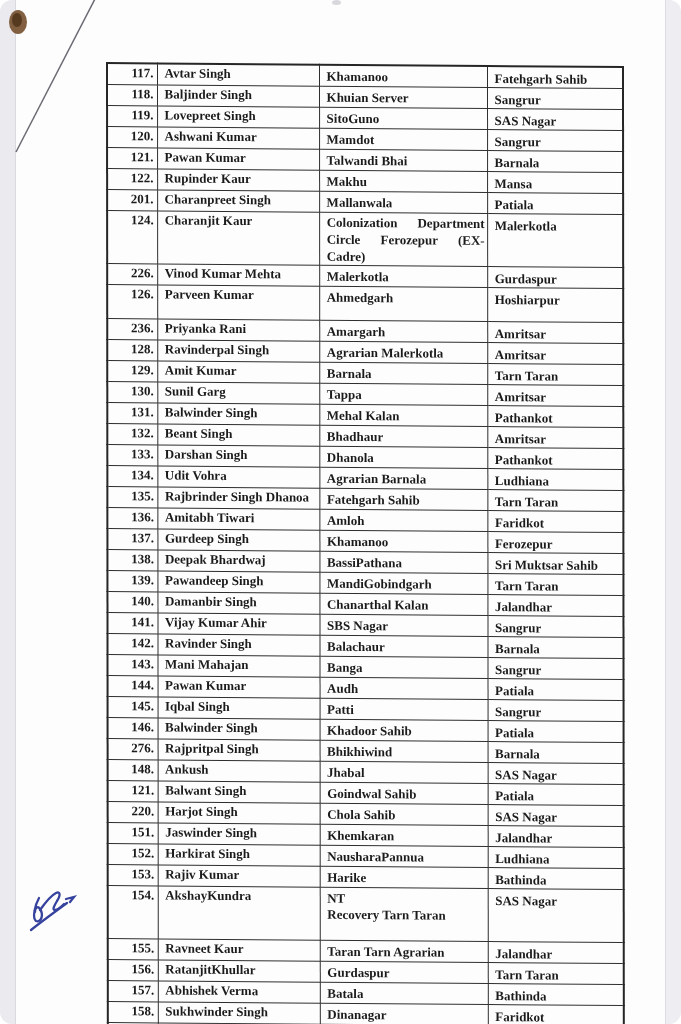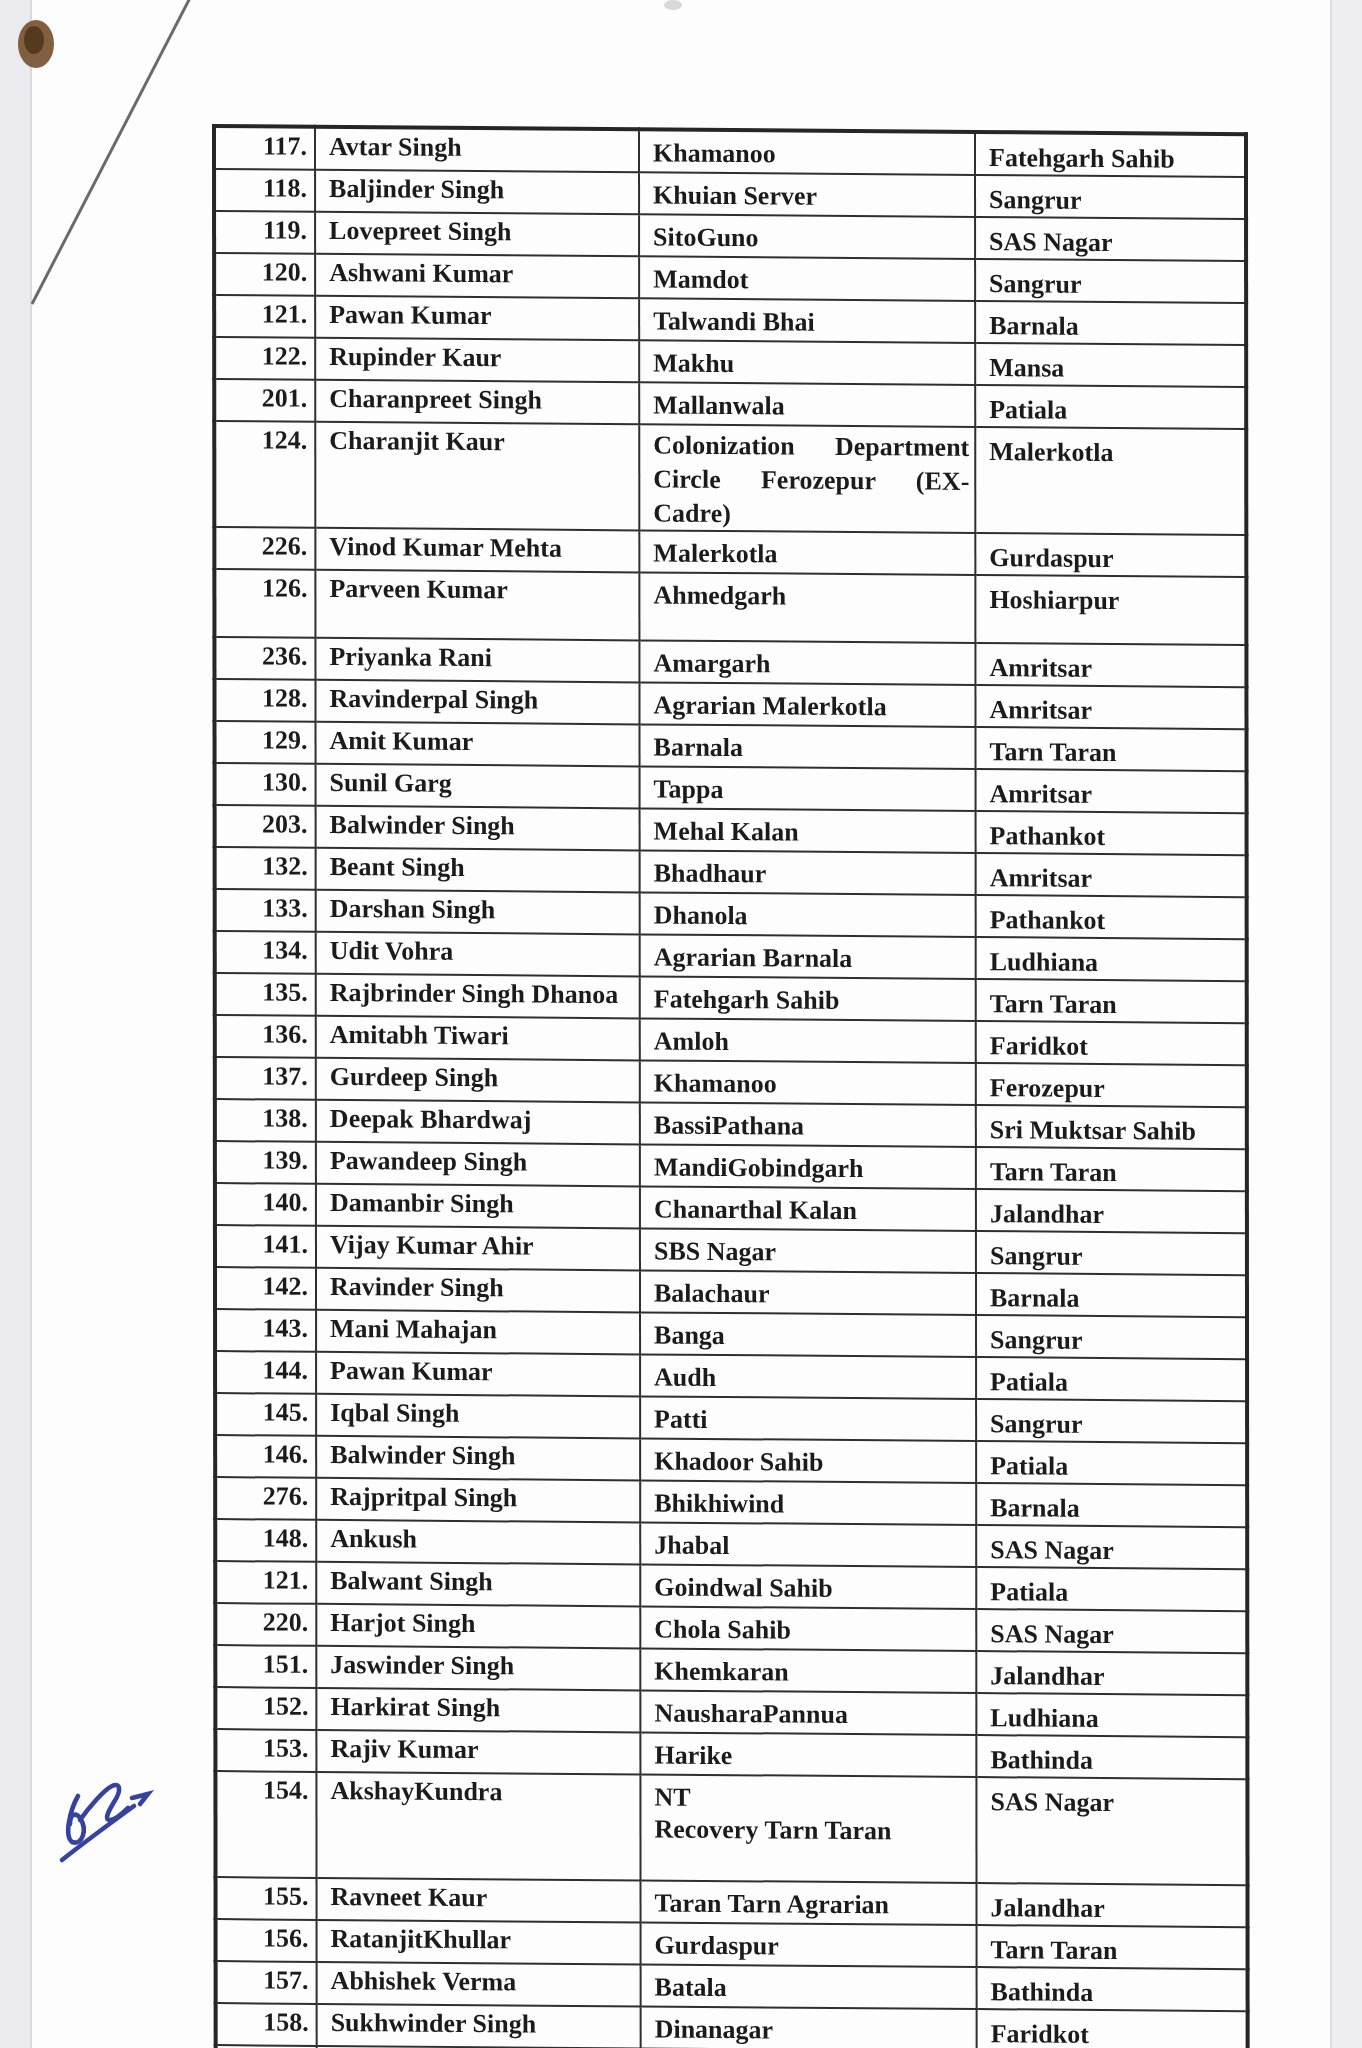--- a/index.html
+++ b/index.html
@@ -7,20 +7,21 @@
     --table-border:#2f2f2f;
     --signature-blue:#2c3a99;
     --stain-brown:#7a5636;
     --scan-edge-gray:#eaeaef;
   }
   html,body{margin:0;padding:0;}
   body{background:#ffffff;font-family:"Liberation Serif",serif;}
   .page{
     position:relative;width:681px;height:1024px;overflow:hidden;
     background:#fdfdfe;
+    border-radius:12px;
   }
   .edge{position:absolute;top:0;height:1024px;}
   .edge.left{left:0;width:15px;background:var(--scan-edge-gray);border-right:1px solid #d9d9e0;}
   .edge.right{left:665px;width:16px;background:#ededf2;border-left:1px solid #dcdce2;}
   .artifact{position:absolute;pointer-events:none;}
   .speck{
     position:absolute;left:332px;top:0;width:9px;height:5px;border-radius:50%;
     background:#c3c3c9;opacity:.65;
   }
   .table-wrap{
@@ -155,21 +156,21 @@
             <td class="place">Barnala</td>
             <td class="district">Tarn Taran</td>
           </tr>
           <tr>
             <td class="no">130.</td>
             <td class="name">Sunil Garg</td>
             <td class="place">Tappa</td>
             <td class="district">Amritsar</td>
           </tr>
           <tr>
-            <td class="no">203.</td>
+            <td class="no">131.</td>
             <td class="name">Balwinder Singh</td>
             <td class="place">Mehal Kalan</td>
             <td class="district">Pathankot</td>
           </tr>
           <tr>
             <td class="no">132.</td>
             <td class="name">Beant Singh</td>
             <td class="place">Bhadhaur</td>
             <td class="district">Amritsar</td>
           </tr>

